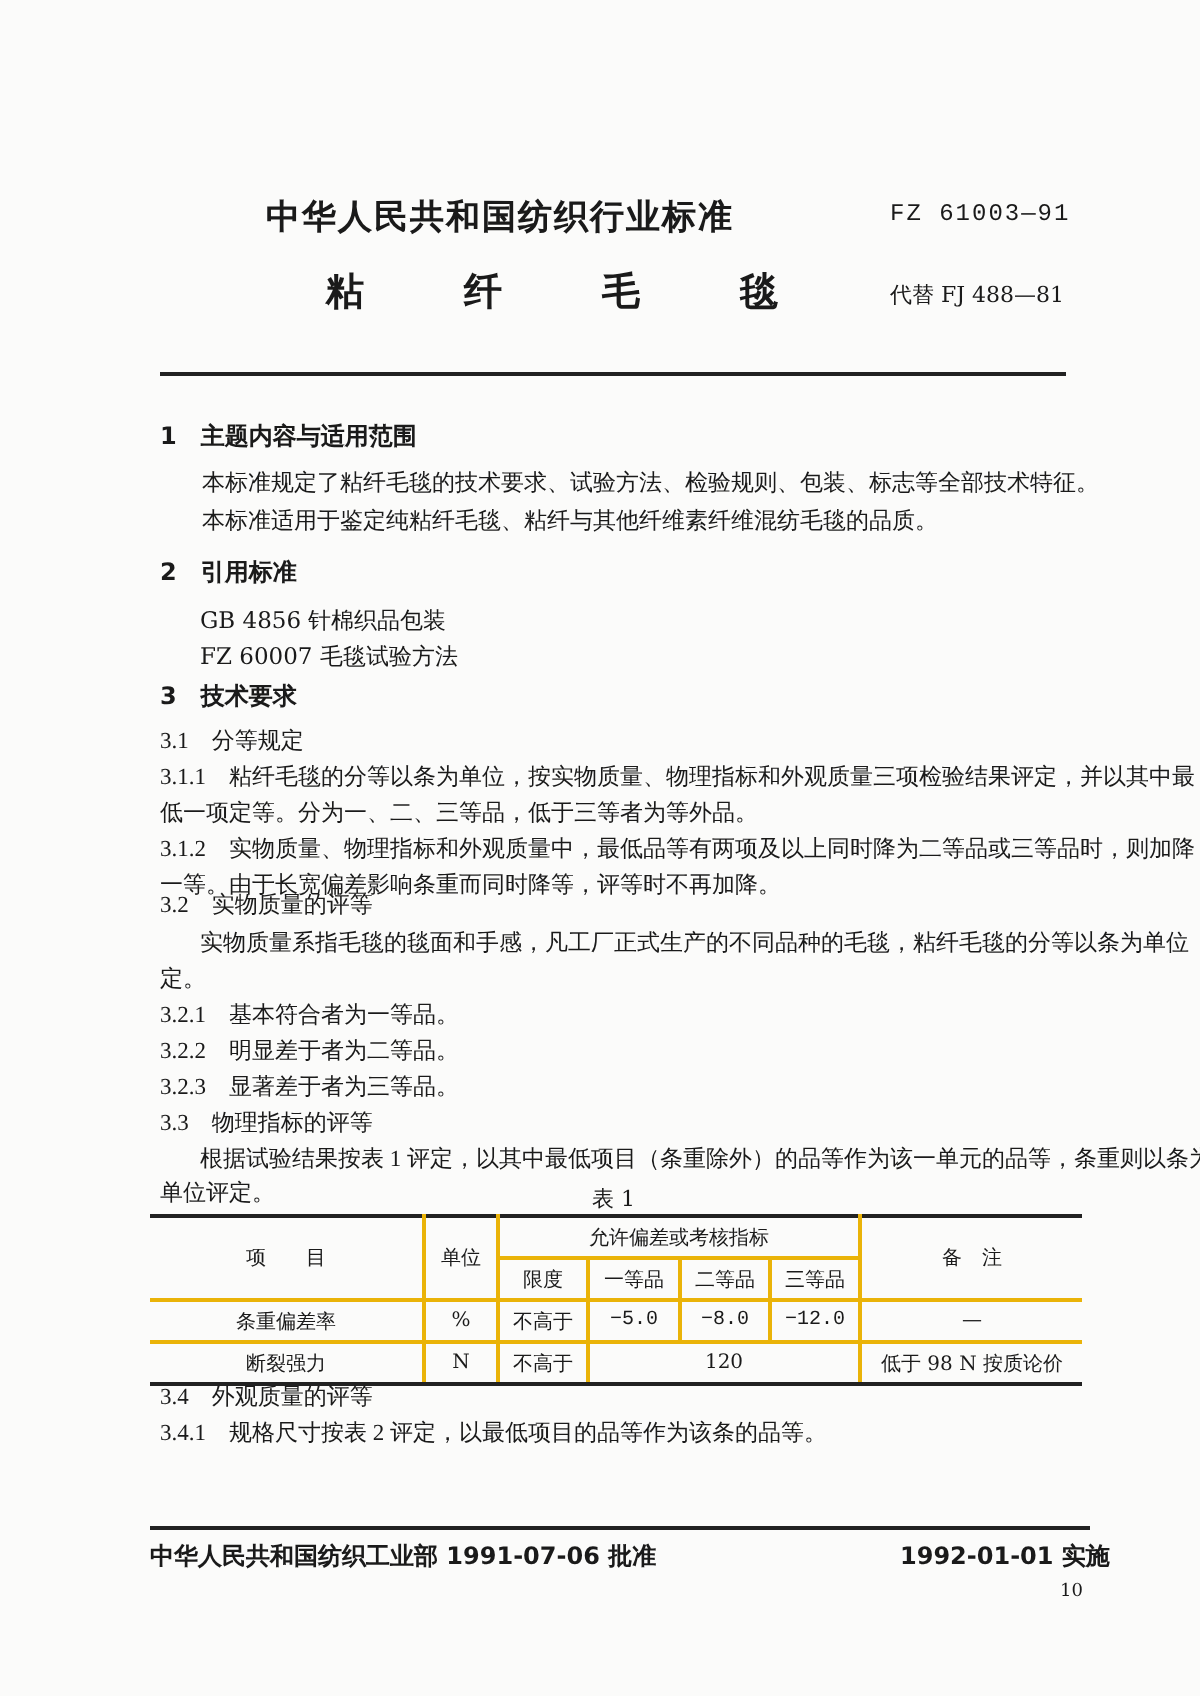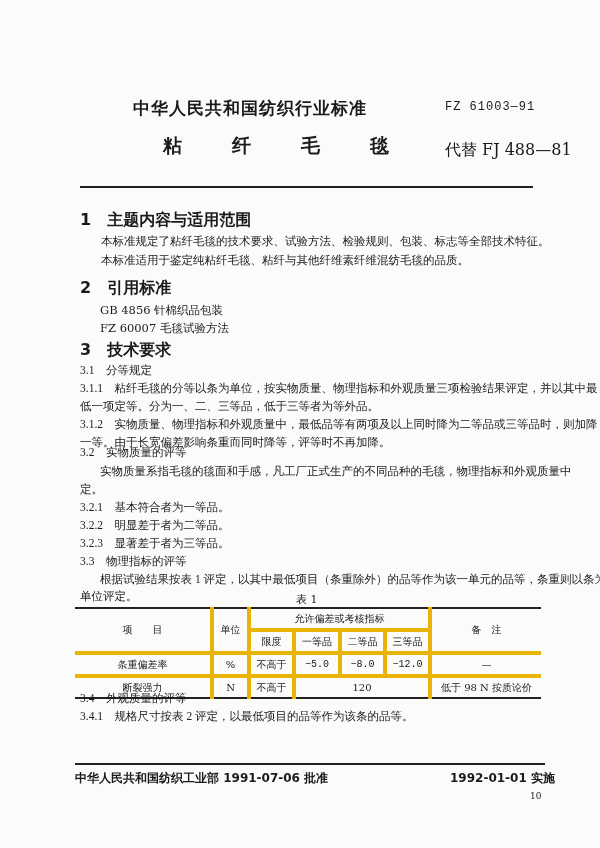--- a/index.html
+++ b/index.html
@@ -8,30 +8,30 @@
     background:#fbfbfa; color:#1a1a1a;
     font-family:"DejaVu Serif", "Liberation Serif", serif;
   }
   .abs { position:absolute; white-space:nowrap; }
   .sans { font-family:"DejaVu Sans", "Liberation Sans", sans-serif; }
   .mono { font-family:"Liberation Mono", "DejaVu Sans Mono", monospace; }
   .hdr-title { left:133px; top:97px; font-size:17px; font-weight:bold; letter-spacing:1px; }
   .hdr-code { left:445px; top:100px; font-size:12px; letter-spacing:1px; }
   .doc-title { left:163px; top:133px; font-size:19px; font-weight:bold; }
   .doc-title span { display:inline-block; margin-right:50px; }
-  .hdr-replace { left:445px; top:140px; font-size:16px; }
+  .hdr-replace { left:445px; top:140px; font-size:11px; }
   .rule { position:absolute; background:#222; }
-  .h1 { font-size:16px; font-weight:bold;text-align:center; }
+  .h1 { font-size:12px; font-weight:bold;text-align:center; }
   .p { font-size:11.5px; }
   .ln { font-size:11.5px;font-family:Liberation Serif, serif; }
   table.t1 {
     position:absolute; left:75px; top:606px; width:466px;
     border-collapse:collapse; font-size:10px; text-align:center;
   }
-  table.t1 td { border:4px solid #eab308; padding:0; height:19px; }
+  table.t1 td { border:2px solid #eab308; padding:0; height:19px; }
   table.t1 tr.top td { border-top:2px solid #222; }
   table.t1 tr.last td { border-bottom:2px solid #222; }
   table.t1 td:first-child { border-left:none; }
   table.t1 td:last-child { border-right:none; }
   .bold { font-weight:normal; }
 </style>
 </head>
 <body>
 
 <div class="abs sans hdr-title">中华人民共和国纺织行业标准</div>
@@ -54,21 +54,21 @@
   <span style="display:inline-block; width:60px;">FZ 60007</span><span>毛毯试验方法</span>
 </div>
 
 <div class="abs sans h1" style="left:80px; top:340px;">3　技术要求</div>
 <div class="abs ln" style="left:80px; top:363px;">3.1　分等规定</div>
 <div class="abs ln" style="left:80px; top:381px;">3.1.1　粘纤毛毯的分等以条为单位，按实物质量、物理指标和外观质量三项检验结果评定，并以其中最</div>
 <div class="abs ln" style="left:80px; top:399px;">低一项定等。分为一、二、三等品，低于三等者为等外品。</div>
 <div class="abs ln" style="left:80px; top:417px;">3.1.2　实物质量、物理指标和外观质量中，最低品等有两项及以上同时降为二等品或三等品时，则加降</div>
 <div class="abs ln" style="left:80px; top:435px;">一等。由于长宽偏差影响条重而同时降等，评等时不再加降。</div>
 <div class="abs ln" style="left:80px; top:444px; top:445px;">3.2　实物质量的评等</div>
-<div class="abs ln" style="left:100px; top:464px;">实物质量系指毛毯的毯面和手感，凡工厂正式生产的不同品种的毛毯，物理指标和外观质量中</div>
+<div class="abs ln" style="left:100px; top:464px;">实物质量系指毛毯的毯面和手感，凡工厂正式生产的不同品种的毛毯，粘纤毛毯的分等以条为单位</div>
 <div class="abs ln" style="left:80px; top:482px;">定。</div>
 <div class="abs ln" style="left:80px; top:500px;">3.2.1　基本符合者为一等品。</div>
 <div class="abs ln" style="left:80px; top:518px;">3.2.2　明显差于者为二等品。</div>
 <div class="abs ln" style="left:80px; top:536px;">3.2.3　显著差于者为三等品。</div>
 <div class="abs ln" style="left:80px; top:554px;">3.3　物理指标的评等</div>
 <div class="abs ln" style="left:100px; top:572px;">根据试验结果按表 1 评定，以其中最低项目（条重除外）的品等作为该一单元的品等，条重则以条为</div>
 <div class="abs ln" style="left:80px; top:590px; top:589px;">单位评定。</div>
 
 <div class="abs p" style="left:296px; top:592px; font-size:11px;">表 1</div>
 <table class="t1" style="top:607px;">

